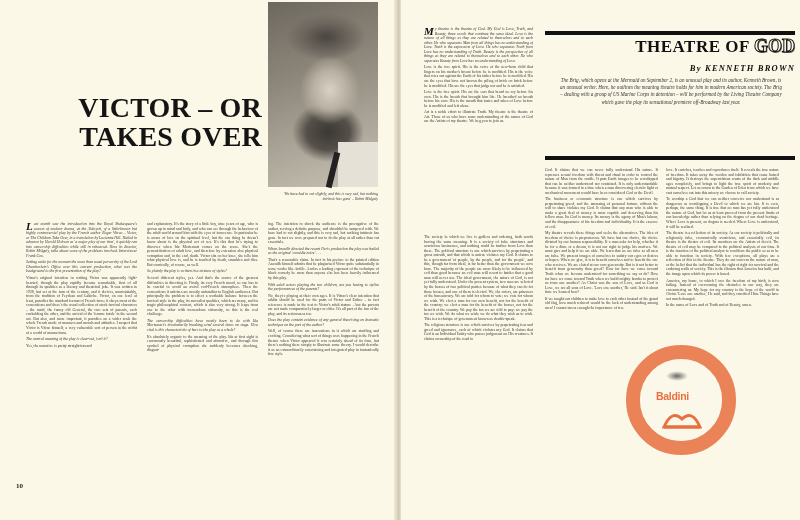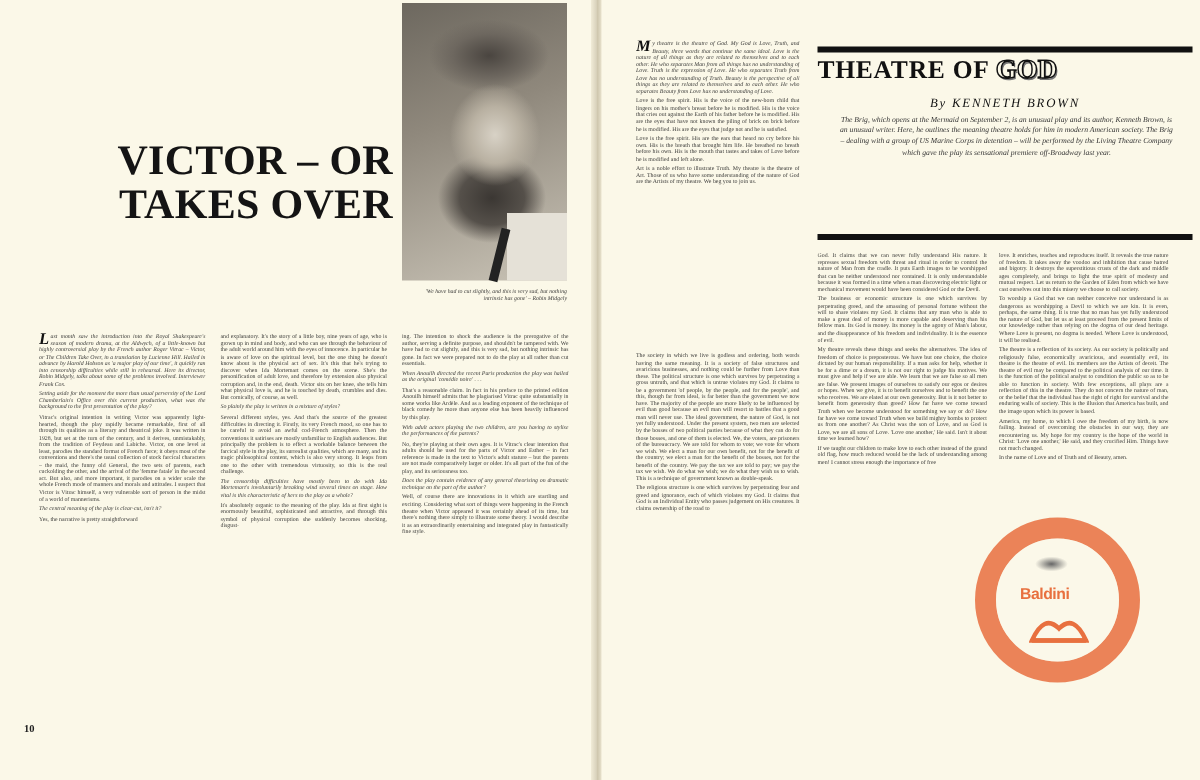--- a/index.html
+++ b/index.html
@@ -17,25 +17,25 @@
   .photo{position:absolute;left:268px;top:2px;width:110px;height:185px;background:
     radial-gradient(ellipse 30px 34px at 62px 88px,#d8d2c6 0%,#b9b1a2 55%,rgba(0,0,0,0) 100%),
     radial-gradient(ellipse 36px 30px at 60px 130px,#3b3733 0%,#55504a 60%,rgba(0,0,0,0) 100%),
     radial-gradient(ellipse 40px 24px at 58px 35px,#4a4540 0%,#6d675f 60%,rgba(0,0,0,0) 100%),
     linear-gradient(160deg,#6d685f 0%,#8f887c 40%,#c9c3b6 100%);}
   .photo .tie{position:absolute;left:62px;top:150px;width:6px;height:36px;background:#222;transform:rotate(14deg);}
   .photo .shirt{position:absolute;left:70px;top:140px;width:40px;height:45px;background:#e5e1d7;}
   .caption{position:absolute;left:278px;top:192px;width:100px;text-align:right;font-style:italic;font-size:3.9px;line-height:4.6px;color:#3a3a38;}
   .folio{position:absolute;font-weight:bold;font-size:7px;color:#222;}
   .rule{position:absolute;height:4px;background:#111;}
-  .title-right{position:absolute;left:545px;top:36px;width:250px;text-align:left;font-weight:bold;font-size:17px;color:#111;letter-spacing:0.5px;}
+  .title-right{position:absolute;left:545px;top:36px;width:250px;text-align:right;font-weight:bold;font-size:17px;color:#111;letter-spacing:0.5px;}
   .title-right .god{display:inline-block;color:#fbf8e8;-webkit-text-stroke:1px #111;text-shadow:1px 1px 0 #777;font-size:18px;letter-spacing:0;}
-  .byline{position:absolute;left:545px;top:63px;width:250px;text-align:center;font-weight:normal;font-style:italic;font-size:8.5px;letter-spacing:1.2px;color:#111;}
+  .byline{position:absolute;left:545px;top:63px;width:250px;text-align:right;font-weight:bold;font-style:italic;font-size:8.5px;letter-spacing:1.2px;color:#111;}
   .standfirst{position:absolute;left:560px;top:77px;width:222px;text-align:center;font-style:italic;font-size:5.1px;line-height:7.2px;color:#333;}
-  .stamp{position:absolute;left:650px;top:345px;width:110px;height:110px;border-radius:50%;border:14px solid rgba(232,110,62,0.85);box-sizing:border-box;}
+  .stamp{position:absolute;left:626px;top:345px;width:110px;height:110px;border-radius:50%;border:14px solid rgba(232,110,62,0.85);box-sizing:border-box;}
   .stamp-inner{position:absolute;left:0;top:0;width:82px;height:82px;border-radius:50%;background:rgba(251,248,234,0.55);}
   .stamp-label{position:absolute;left:16px;top:31px;font-family:"Liberation Sans",sans-serif;font-weight:bold;font-size:10.5px;color:#e8703f;letter-spacing:-0.3px;}
   .stamp-bird{position:absolute;left:26px;top:12px;width:22px;height:10px;background:radial-gradient(ellipse at center,#666 0%,rgba(0,0,0,0) 70%);}
   .stamp-book{position:absolute;left:22px;top:48px;width:40px;height:22px;}
 </style>
 </head>
 <body>
 
 <div class="spread">
 

